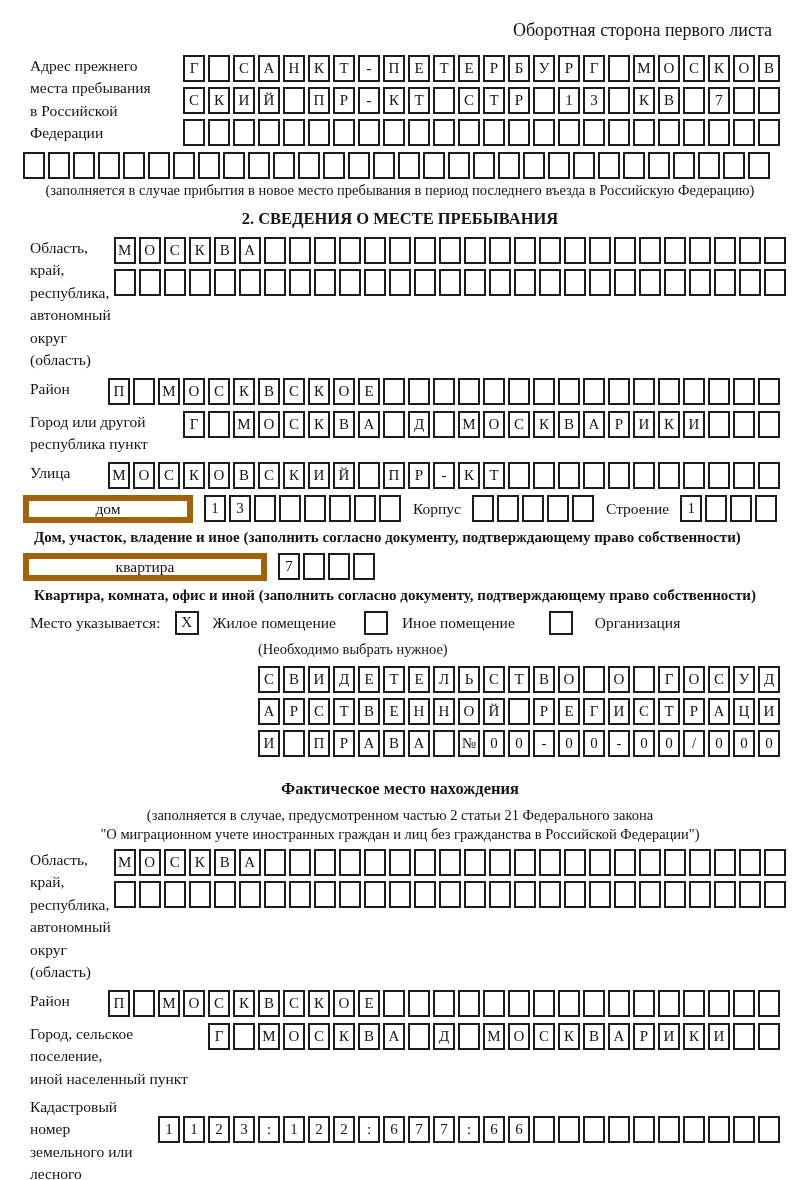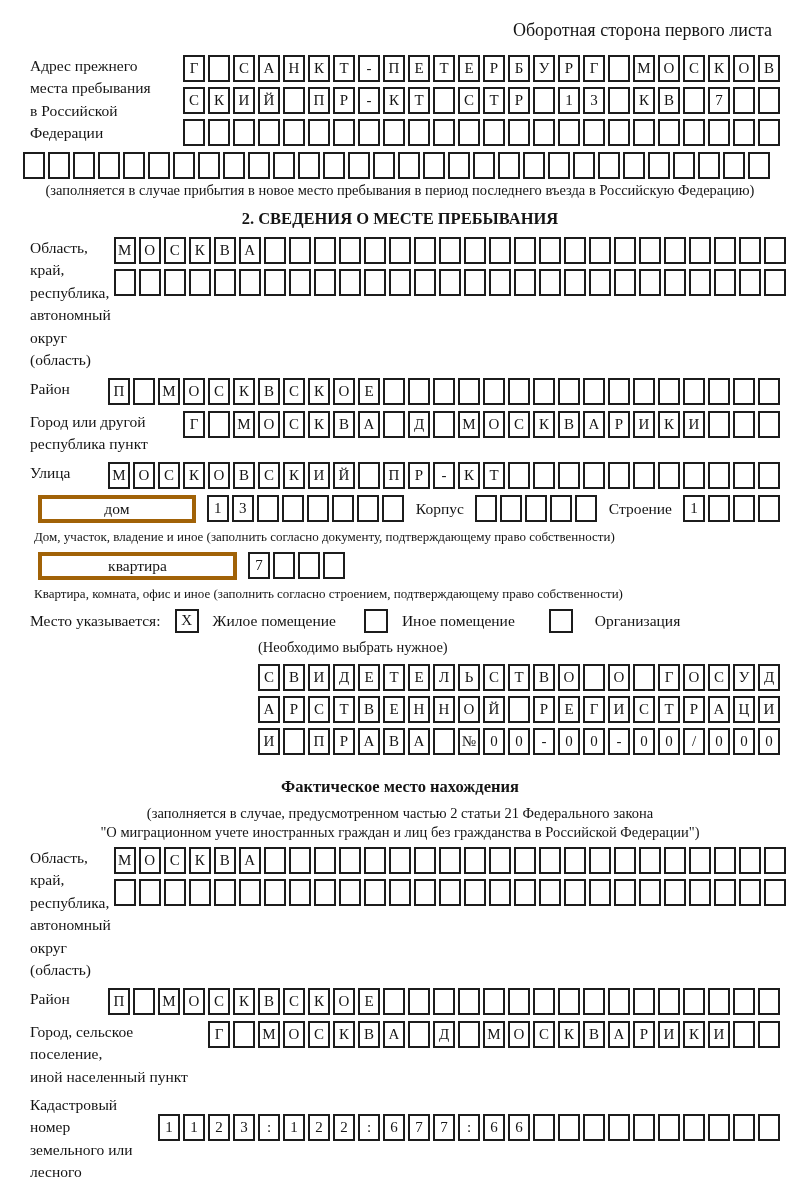--- a/index.html
+++ b/index.html
@@ -12,28 +12,28 @@
   .label{font-size:15.5px;line-height:1.45;white-space:pre-line;padding-left:10px;}
   .cellcol{margin-left:auto;display:flex;flex-direction:column;gap:5px;}
   .cells{display:flex;justify-content:flex-end;}
   .cells.left{justify-content:flex-start;}
   .cell{width:22px;height:27px;box-sizing:border-box;border:2px solid #1c1c1c;margin-left:3px;
         display:flex;align-items:center;justify-content:center;
         font-size:15px;font-family:"Liberation Serif",serif;}
   .fullrow{margin:0 0 3px 0;}
 
   .caption{font-size:14.5px;text-align:center;margin:2px 0 6px 0;}
-  .caption-left{font-size:13px;text-align:left;margin:2px 0 7px 14px;}
+  .caption-left{font-size:15px;text-align:left;margin:2px 0 7px 14px;font-weight:bold;}
   .sec-title{font-size:16.5px;font-weight:bold;text-align:center;margin:10px 0 8px 0;}
 
   .inline-row{display:flex;align-items:center;margin-bottom:6px;}
-  .wide-box{box-sizing:border-box;border:4px solid #a16207;height:28px;display:flex;
-            align-items:center;justify-content:center;font-size:15.5px;margin-left:18px;}
+  .wide-box{box-sizing:border-box;border:6px solid #a16207;height:28px;display:flex;
+            align-items:center;justify-content:center;font-size:15.5px;margin-left:3px;}
   .house-box{width:170px;}
-  .apt-box{width:199px;}
+  .apt-box{width:244px;}
   .inline-label{font-size:15.5px;margin:0 8px 0 12px;}
 
   .checkbox{box-sizing:border-box;width:24px;height:24px;border:2px solid #1c1c1c;display:flex;
             align-items:center;justify-content:center;font-size:15px;margin:0 14px;}
   .stay-label{font-size:15.5px;padding-left:10px;}
   .opt-label{font-size:15.5px;}
   .choose-note{font-size:14.5px;margin:0 0 8px 238px;}
 </style>
 </head>
 <body>
@@ -366,21 +366,21 @@
 
   <div class="inline-row">
     <div class="wide-box apt-box">квартира</div>
     <div class="cells left" style="margin-left:8px;">
         <span class="cell">7</span>
         <span class="cell"></span>
         <span class="cell"></span>
         <span class="cell"></span>
       </div>
   </div>
-  <div class="caption-left">Квартира, комната, офис и иное (заполнить согласно строением, подтверждающему право собственности)</div>
+  <div class="caption-left">Квартира, комната, офис и иной (заполнить согласно документу, подтверждающему право собственности)</div>
 
   <div class="inline-row">
     <span class="stay-label">Место указывается:</span>
     <span class="checkbox">X</span>
     <span class="opt-label">Жилое помещение</span>
     <span class="checkbox" style="margin-left:28px;"></span>
     <span class="opt-label">Иное помещение</span>
     <span class="checkbox" style="margin-left:34px;margin-right:22px;"></span>
     <span class="opt-label">Организация</span>
   </div>

